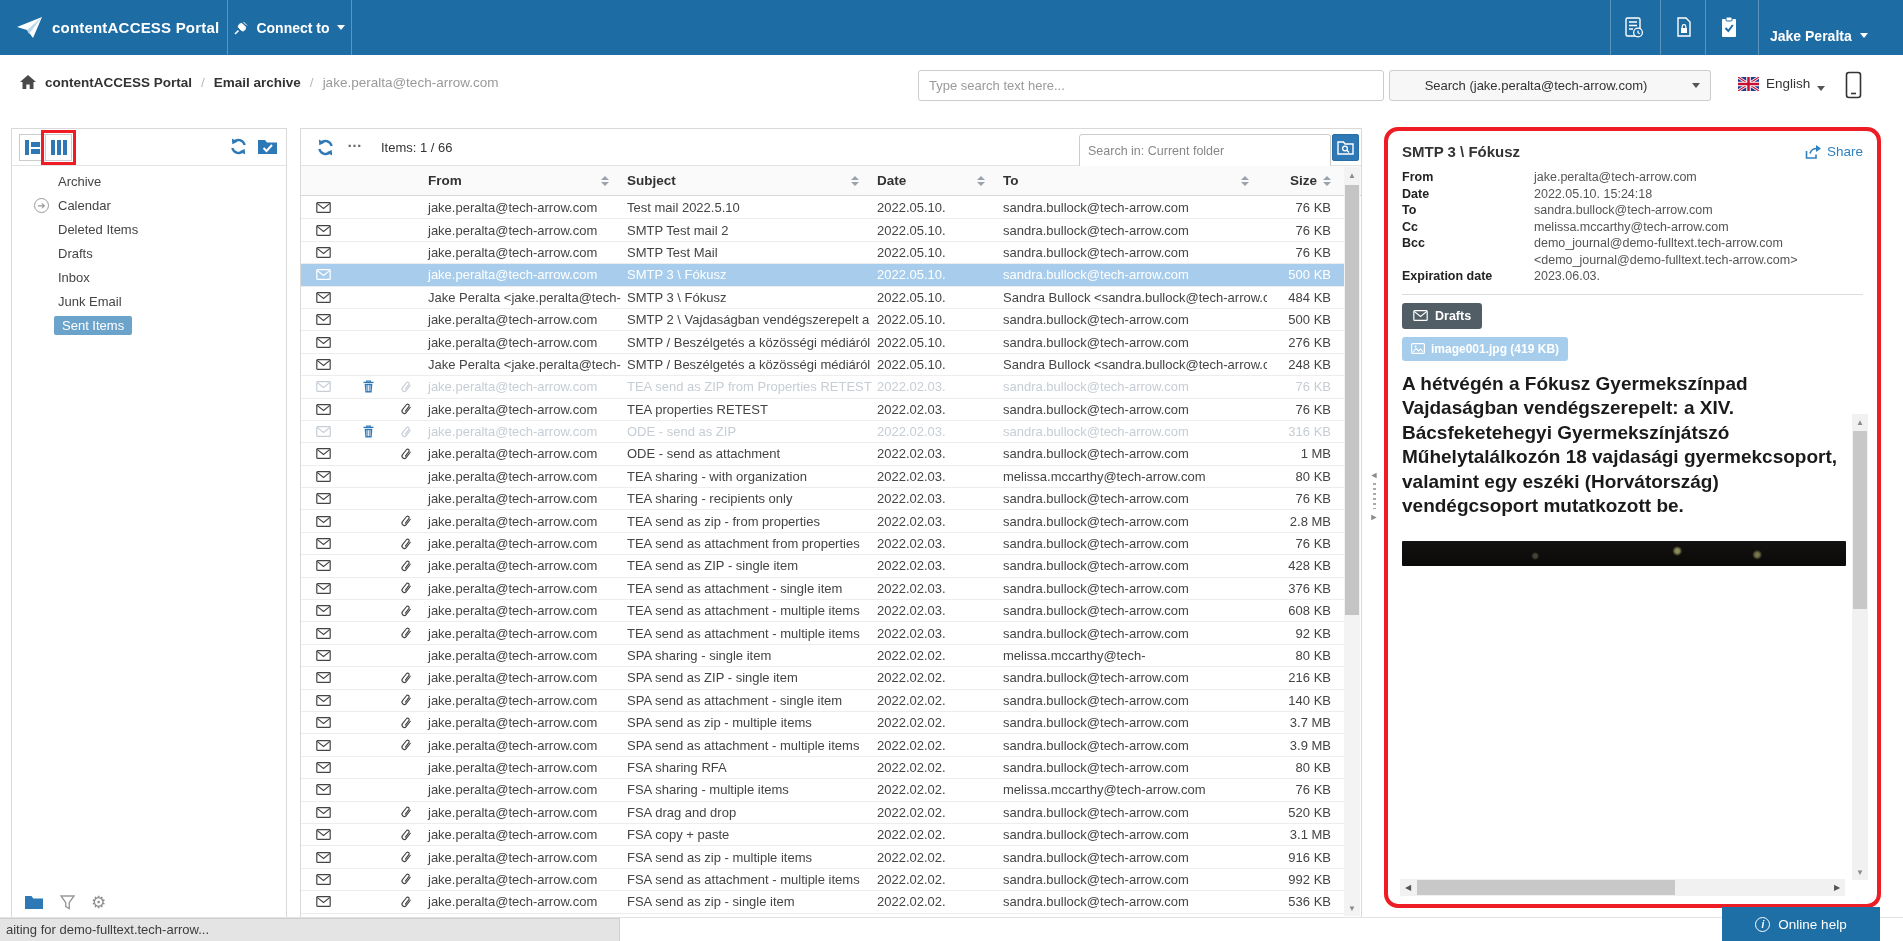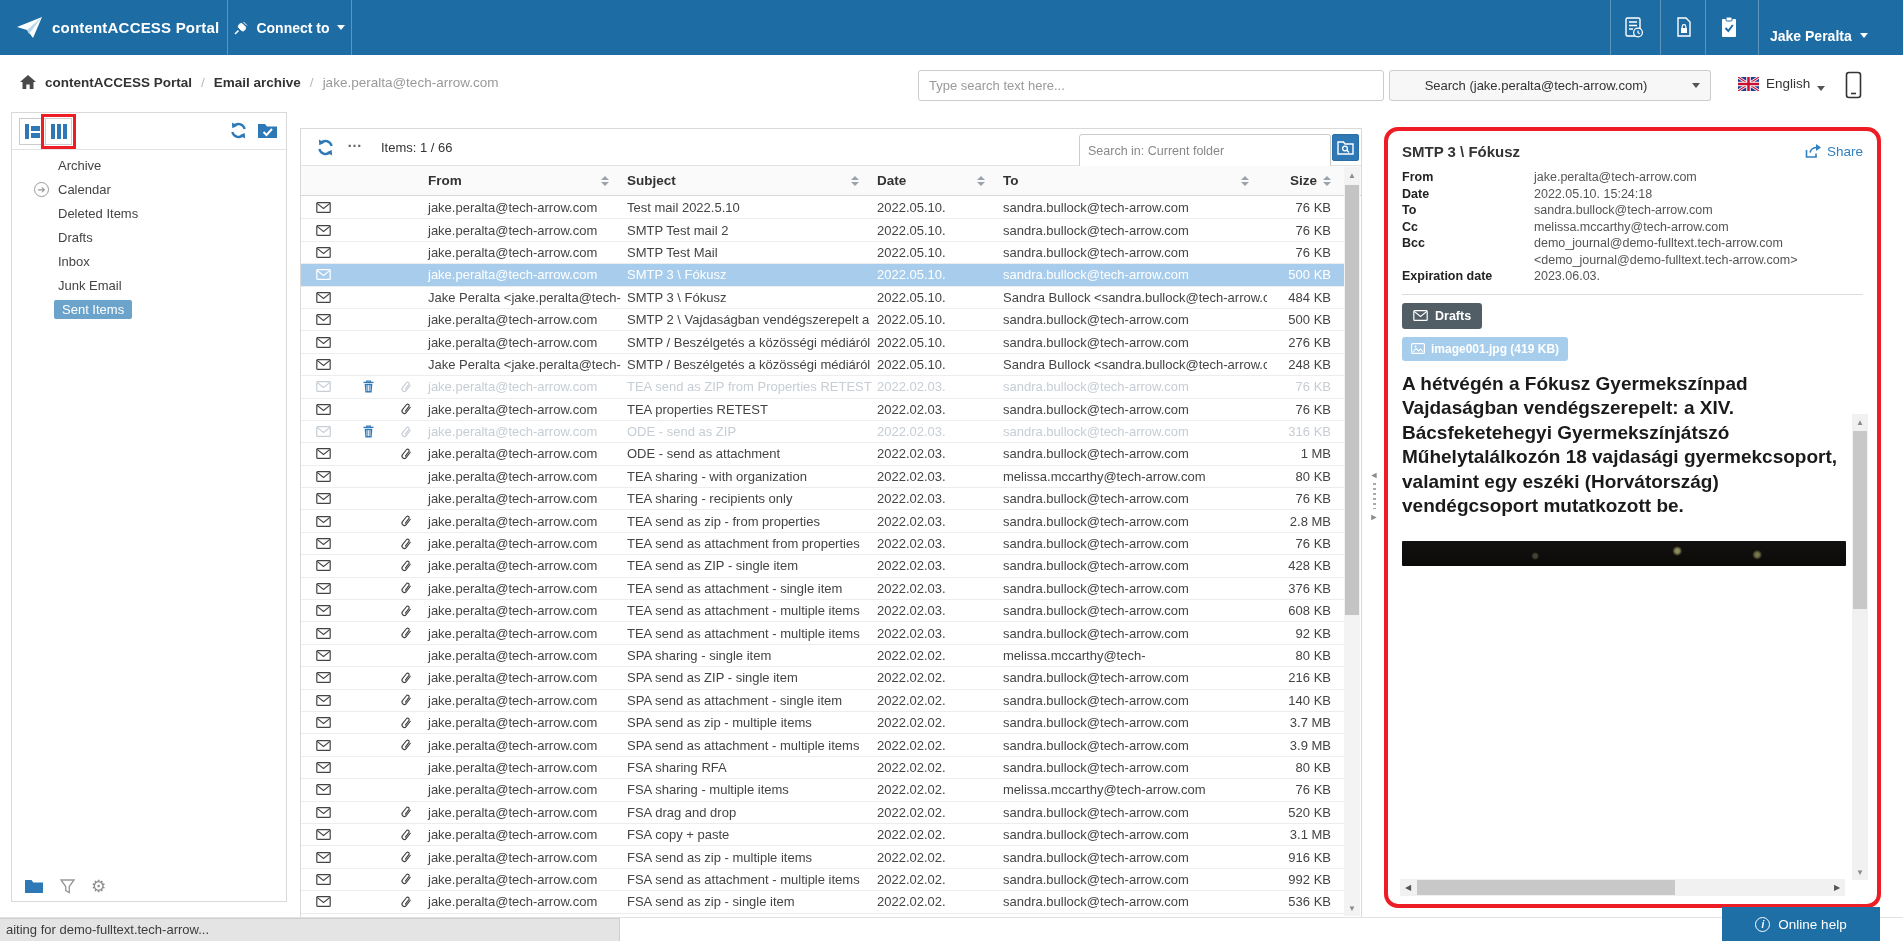--- a/index.html
+++ b/index.html
@@ -25,21 +25,21 @@
   .crumb-muted { color:#9a9a9a; }
   .search-input { position:absolute; left:918px; top:15px; width:466px; height:31px; border:1px solid #ccc; border-radius:3px; padding:0 10px; font-size:13px; color:#444; font-family:inherit; }
   .search-input::placeholder { color:#9a9a9a; }
   .search-btn { position:absolute; left:1389px; top:15px; width:294px; height:31px; background:#f7f7f7; border:1px solid #ccc; border-radius:3px 0 0 3px; font-size:13px; color:#333; font-family:inherit; cursor:pointer; }
   .search-btn-caret { position:absolute; left:1682px; top:15px; width:29px; height:31px; background:#f7f7f7; border:1px solid #ccc; border-left:none; border-radius:0 3px 3px 0; display:flex; align-items:center; justify-content:center; cursor:pointer; }
   .lang { position:absolute; left:1738px; top:21px; display:flex; align-items:flex-end; gap:7px; font-size:13.5px; color:#333; cursor:pointer; }
   .phone { position:absolute; left:1845px; top:16px; cursor:pointer; }
 
   
   .card { position:absolute; background:#fff; border:1px solid #d9d9d9; }
-  .panel-left  { left:11px;  top:112px; width:276px;  height:790px; }
+  .panel-left  { left:11px;  top:128px; width:276px;  height:790px; }
   .panel-list  { left:300px; top:128px; width:1062px; height:790px; overflow:hidden; }
 
   
   .lp-head { position:relative; height:37px; border-bottom:1px solid #e3e3e3; }
   .tgl { position:absolute; top:5px; width:27px; height:27px; border:1px solid #ccc; background:#fff; display:flex; align-items:center; justify-content:center; cursor:pointer; }
   .tgl1 { left:7px; }  .tgl2 { left:33px; }
   .bars-h { display:flex; gap:2px; align-items:center; }
   .bars-h .vb { width:4px; height:15px; background:#2e79b5; }
   .bars-h .col2 { display:flex; flex-direction:column; gap:2px; }
   .bars-h .hb { width:9px; height:5px; background:#2e79b5; }
@@ -91,21 +91,21 @@
 
   
   .splitter { position:absolute; left:1366px; top:470px; width:16px; display:flex; flex-direction:column; align-items:center; gap:3px; color:#8b8b8b; font-size:9px; cursor:col-resize; }
   .splitter .dots { width:3px; height:26px; background:repeating-linear-gradient(#aaa 0 2px, transparent 2px 5px); }
 
   
   .detail { position:absolute; left:1384px; top:127px; width:497px; height:781px; border:4px solid #ee1c25; border-radius:14px; background:#fff; }
   .d-in { position:absolute; inset:0; padding:12px 14px; }
   .d-title-row { display:flex; align-items:center; }
   .d-title { font-size:15px; font-weight:bold; color:#333; }
-  .d-share { margin-left:auto; display:flex; align-items:flex-start; gap:6px; color:#2f81c0; font-size:13.5px; cursor:pointer; }
+  .d-share { margin-left:auto; display:flex; align-items:flex-end; gap:6px; color:#2f81c0; font-size:13.5px; cursor:pointer; }
   .d-meta { margin-top:9px; font-size:12.5px; }
   .d-meta-row { display:flex; line-height:16.5px; }
   .d-meta-label { width:132px; font-weight:bold; color:#222; flex:none; }
   .d-meta-value { color:#555; white-space:pre-line; }
   .d-hr { border:none; border-top:1px solid #ddd; margin:9px 0 8px; }
   .msg-btn { display:inline-flex; align-items:center; gap:7px; background:#515e66; color:#fff; font-size:12.5px; font-weight:bold; border:none; border-radius:3px; padding:6px 11px; cursor:pointer; font-family:inherit; }
   .att-chip { margin-top:8px; display:inline-flex; align-items:center; gap:6px; background:#a6cdec; color:#fff; font-size:12px; font-weight:bold; border-radius:3px; padding:5px 9px; cursor:pointer; }
   .shared-banner { margin-top:14px; height:30px; background:#a9cfee; display:flex; align-items:center; padding:0 10px; font-size:13px; color:#444; border-radius:2px; }
   .show-details { margin-left:auto; background:#fff; border:1px solid #c6c6c6; border-radius:3px; font-size:12.5px; color:#333; padding:4px 11px; cursor:pointer; font-family:inherit; }
   .d-body { margin-top:11px; width:436px; font-size:19px; line-height:24.5px; font-weight:bold; color:#1a1a1a; }

